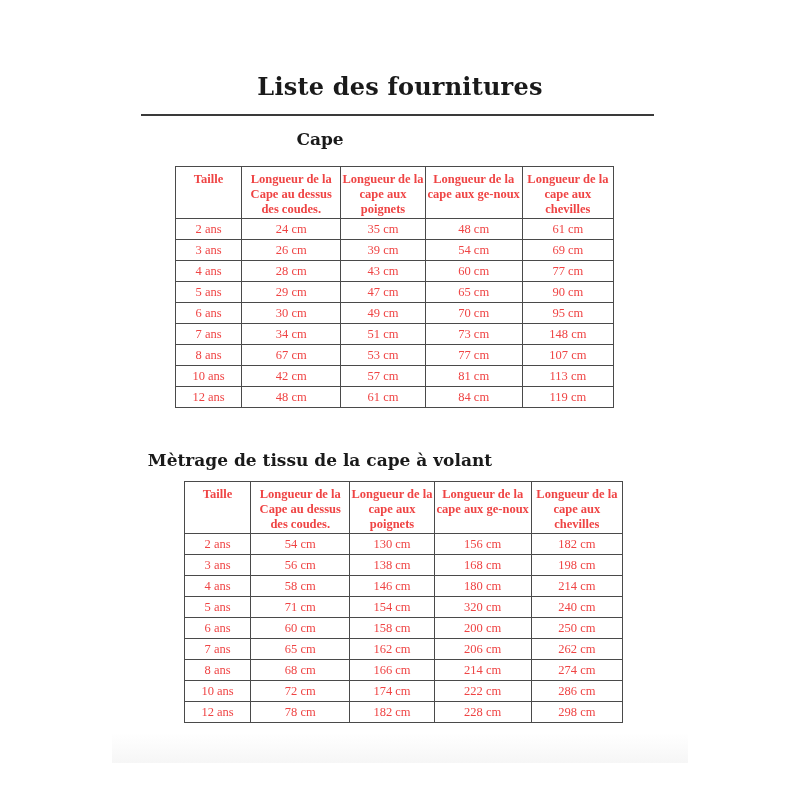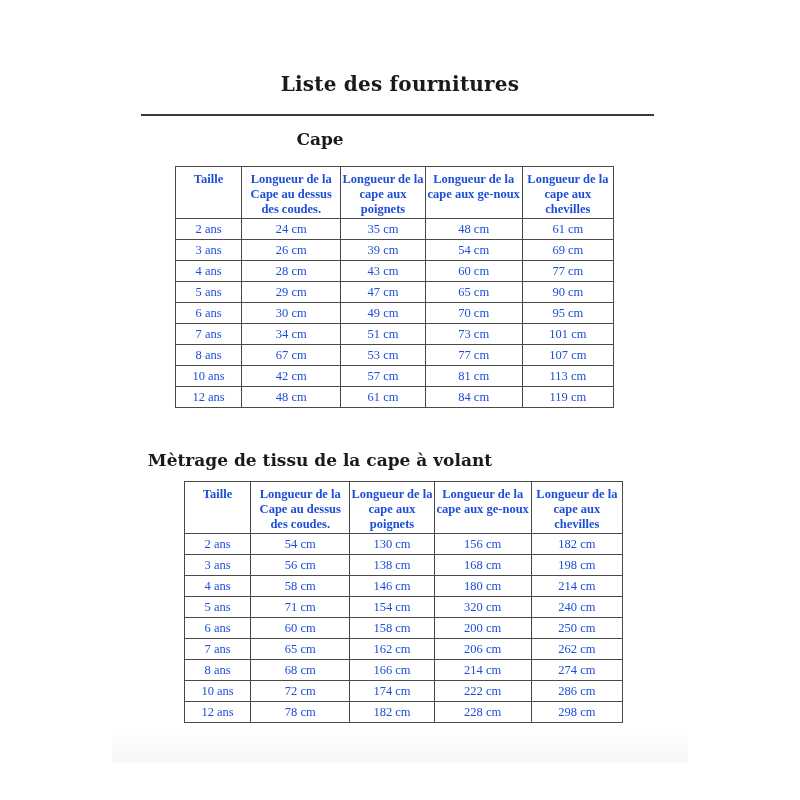--- a/index.html
+++ b/index.html
@@ -16,21 +16,21 @@
       color: #1a1a1a;
     }
     .page-title {
       position: absolute;
       left: 0;
       top: 72px;
       width: 800px;
       text-align: center;
       font-family: "DejaVu Serif", serif;
       font-weight: bold;
-      font-size: 20px;
+      font-size: 24px;
       letter-spacing: 0.2px;
       margin: 0;
       color: #1a1a1a;
     }
     .title-rule {
       position: absolute;
       left: 141px;
       top: 114px;
       width: 513px;
       height: 0;
@@ -48,21 +48,21 @@
       color: #1a1a1a;
     }
     #cape-title { top: 129px; }
     #volant-title { top: 450px; }
 
     table.sizes {
       position: absolute;
       border-collapse: collapse;
       font-family: "Liberation Serif", serif;
       font-size: 12.5px;
-      color: #1d4ed8;
+      color: #ef4444;
       table-layout: fixed;
     }
     table.sizes th, table.sizes td {
       border: 1.5px solid #4a4a4a;
       text-align: center;
       padding: 0;
     }
     table.sizes th {
       font-weight: bold;
       vertical-align: top;
@@ -156,21 +156,21 @@
         <td>30 cm</td>
         <td>49 cm</td>
         <td>70 cm</td>
         <td>95 cm</td>
       </tr>
       <tr>
         <td>7 ans</td>
         <td>34 cm</td>
         <td>51 cm</td>
         <td>73 cm</td>
-        <td>101 cm</td>
+        <td>148 cm</td>
       </tr>
       <tr>
         <td>8 ans</td>
         <td>67 cm</td>
         <td>53 cm</td>
         <td>77 cm</td>
         <td>107 cm</td>
       </tr>
       <tr>
         <td>10 ans</td>

